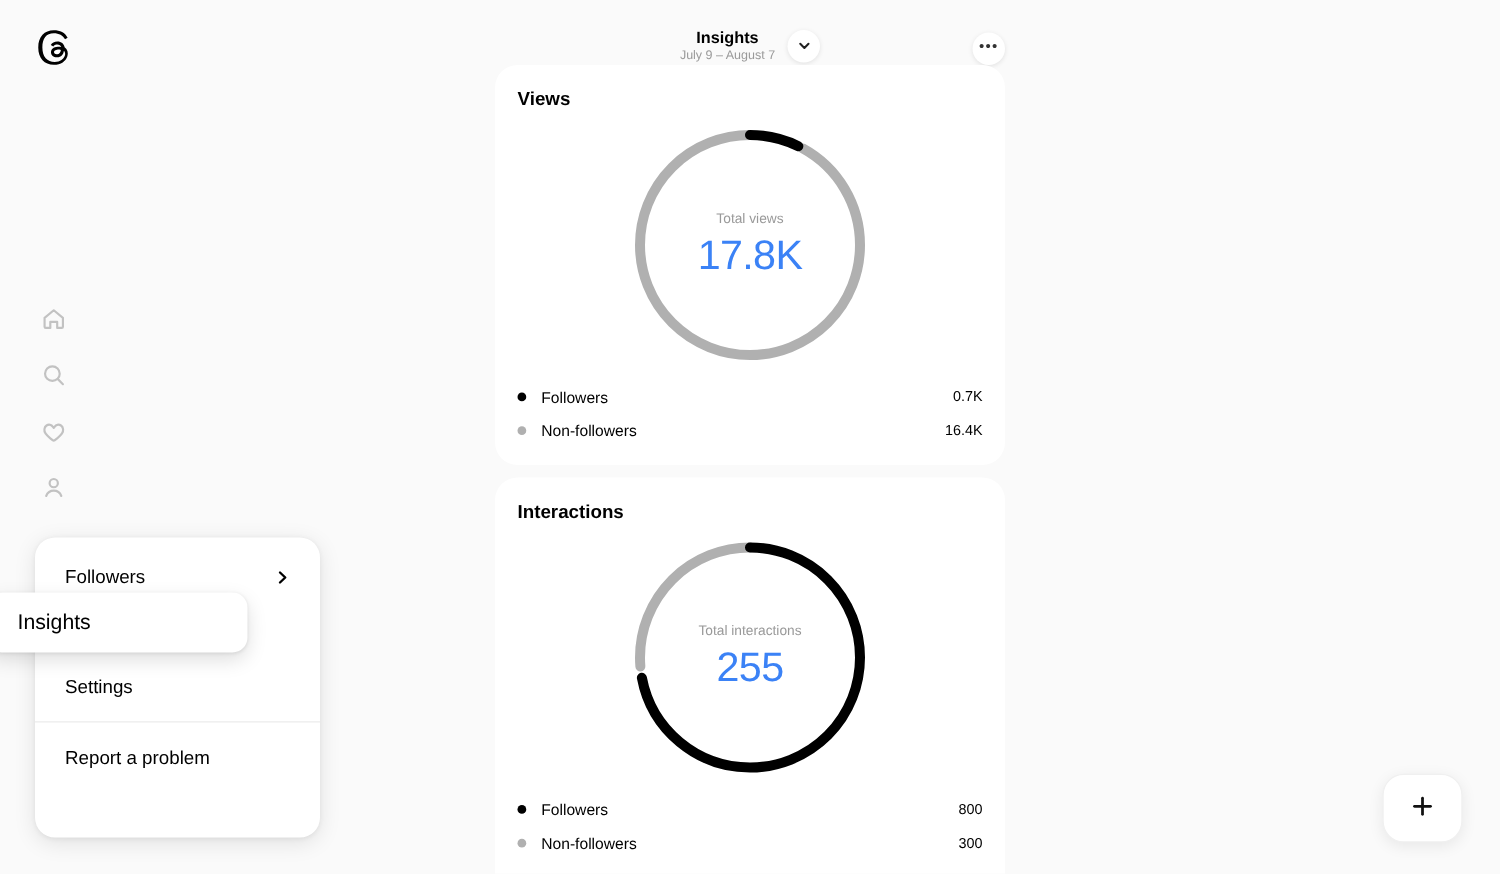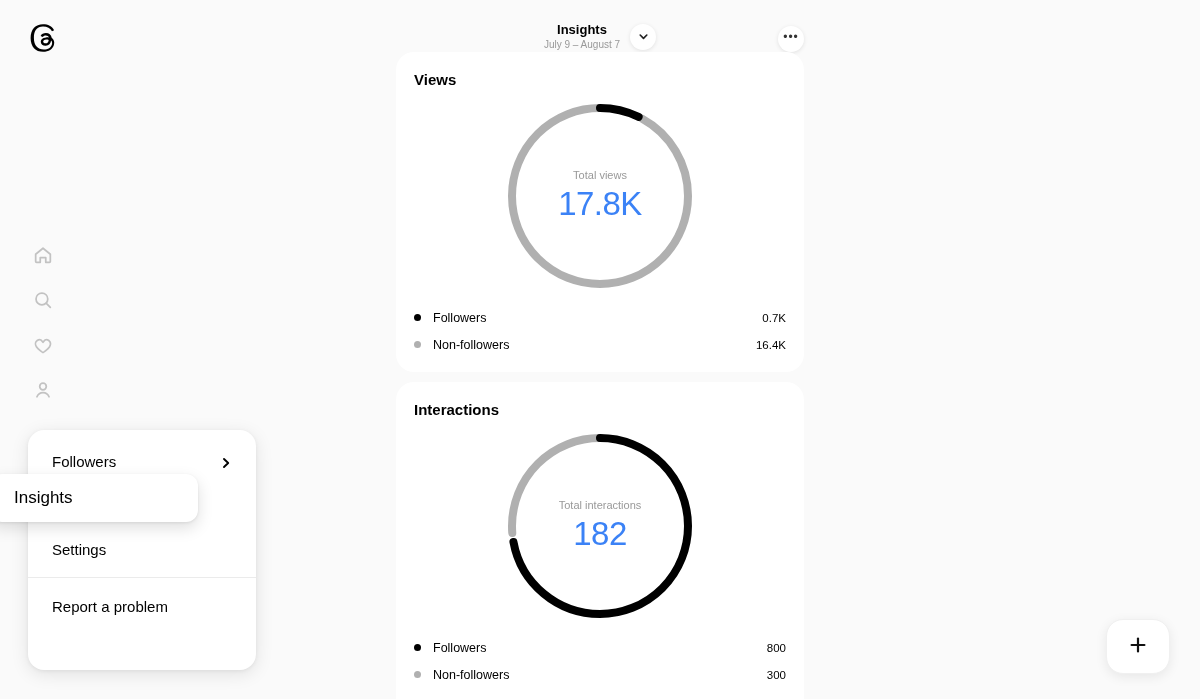--- a/index.html
+++ b/index.html
@@ -256,21 +256,21 @@
     <div class="donut-wrap">
       <div class="donut">
         <svg width="192" height="192" viewBox="0 0 192 192">
 
           <circle cx="96" cy="96" r="88" fill="none" stroke="#b0b0b0" stroke-width="8" stroke-dasharray="146 407" stroke-dashoffset="-407" transform="rotate(-90 96 96)" stroke-linecap="round"></circle>
 
           <circle cx="96" cy="96" r="88" fill="none" stroke="#000000" stroke-width="8" stroke-dasharray="398 155" stroke-dashoffset="0" transform="rotate(-90 96 96)" stroke-linecap="round"></circle>
         </svg>
         <div class="donut-center">
           <div class="donut-label">Total interactions</div>
-          <div class="donut-value">182</div>
+          <div class="donut-value">255</div>
         </div>
       </div>
     </div>
 
     <div class="legend legend-inter">
       <div class="legend-row">
         <span class="legend-dot" style="background:#000000;"></span>
         <span class="legend-name">Followers</span>
         <span class="legend-value">800</span>
       </div>

